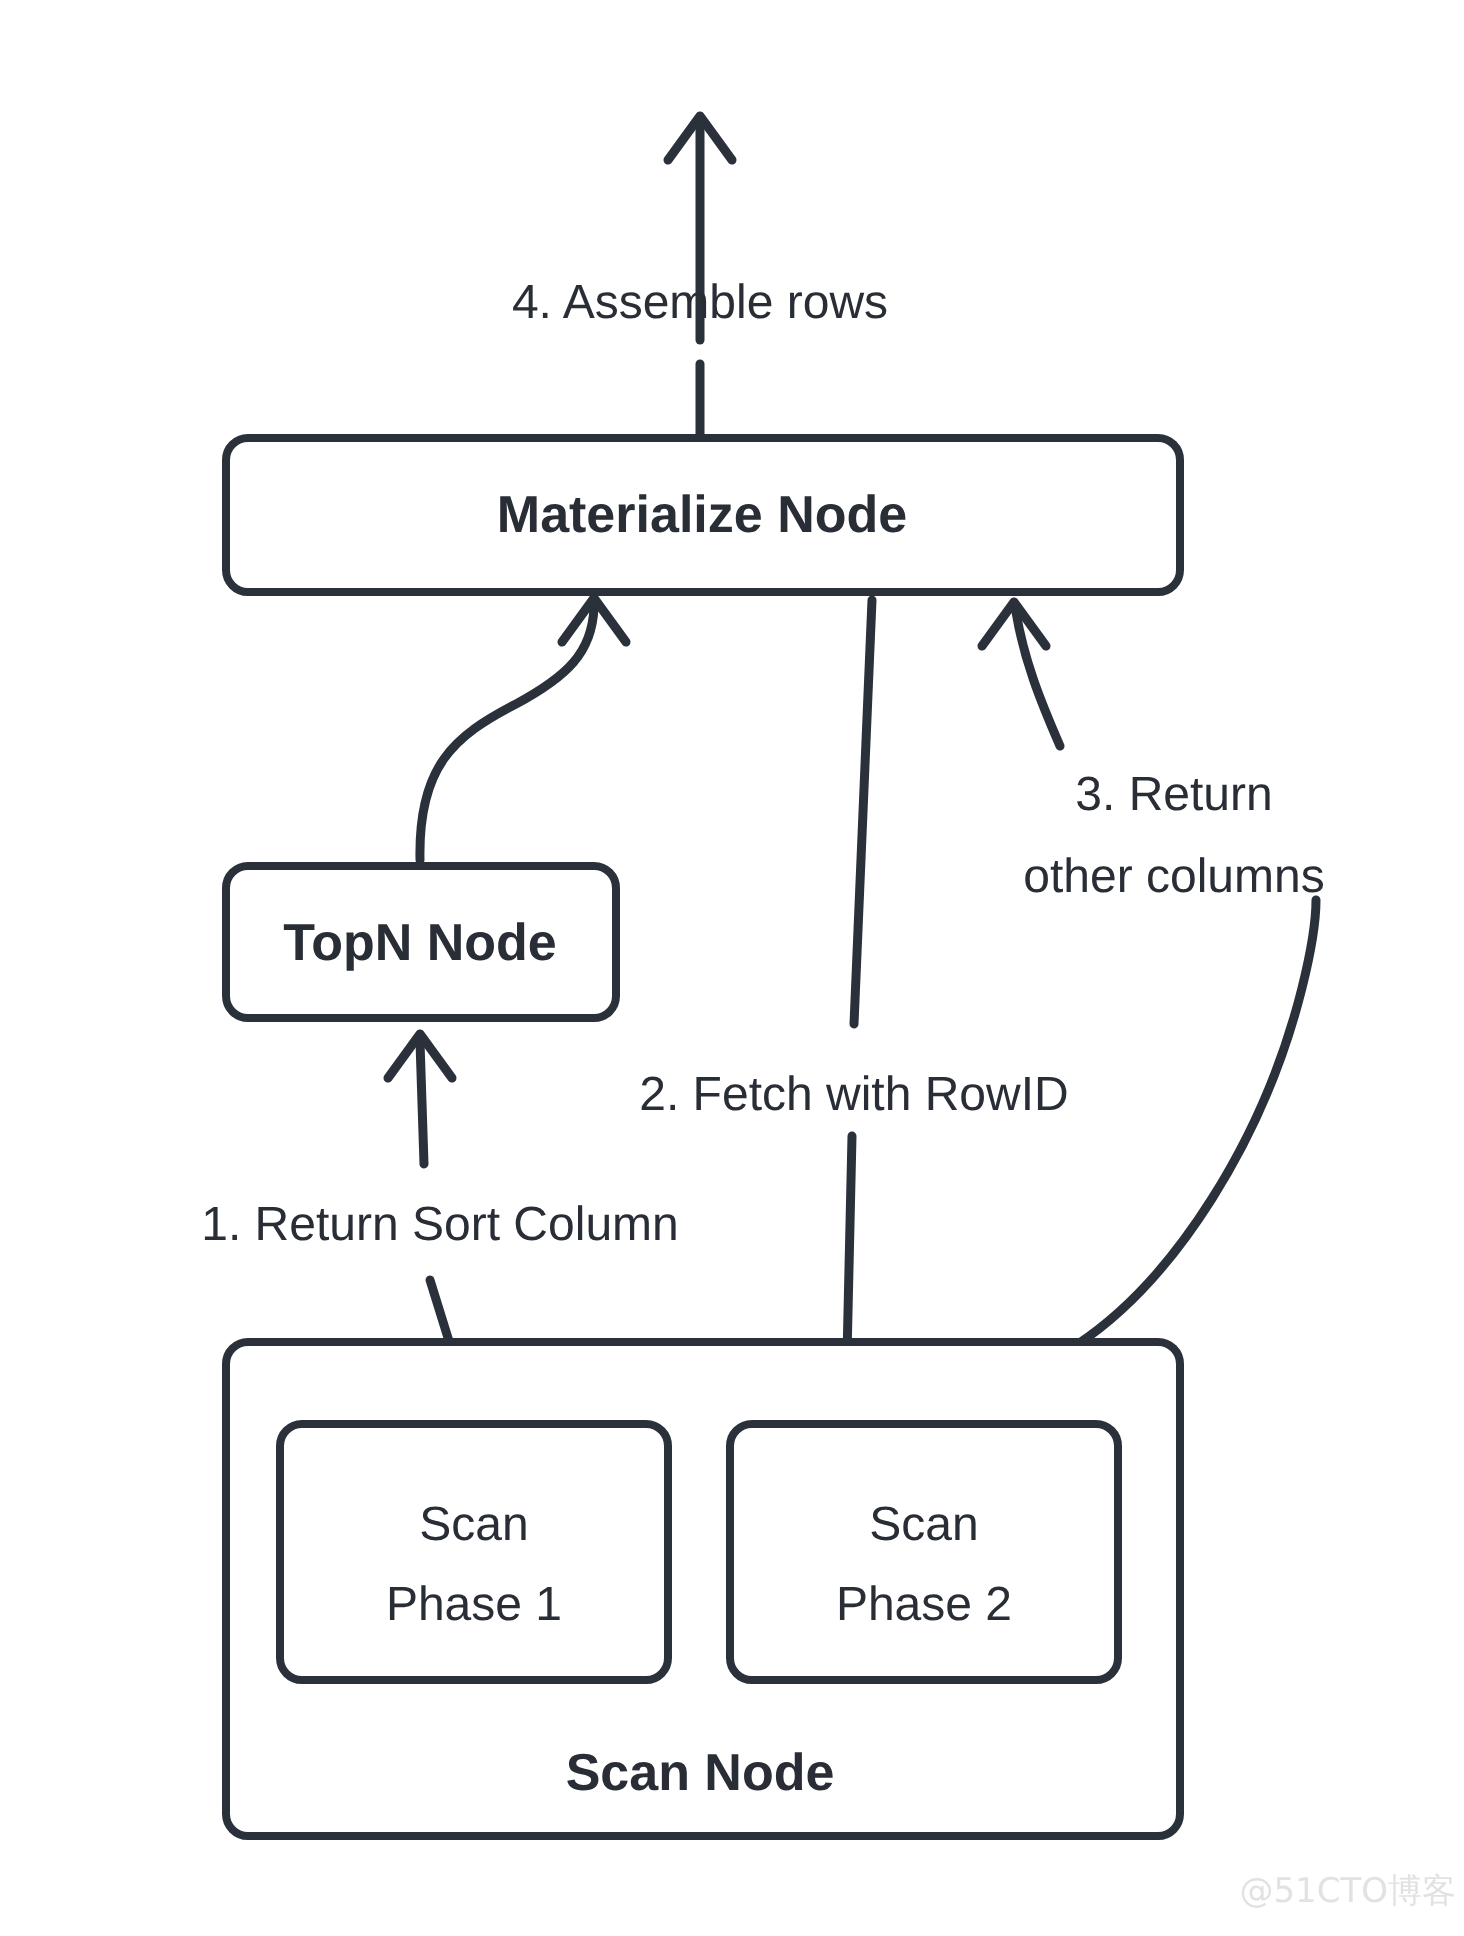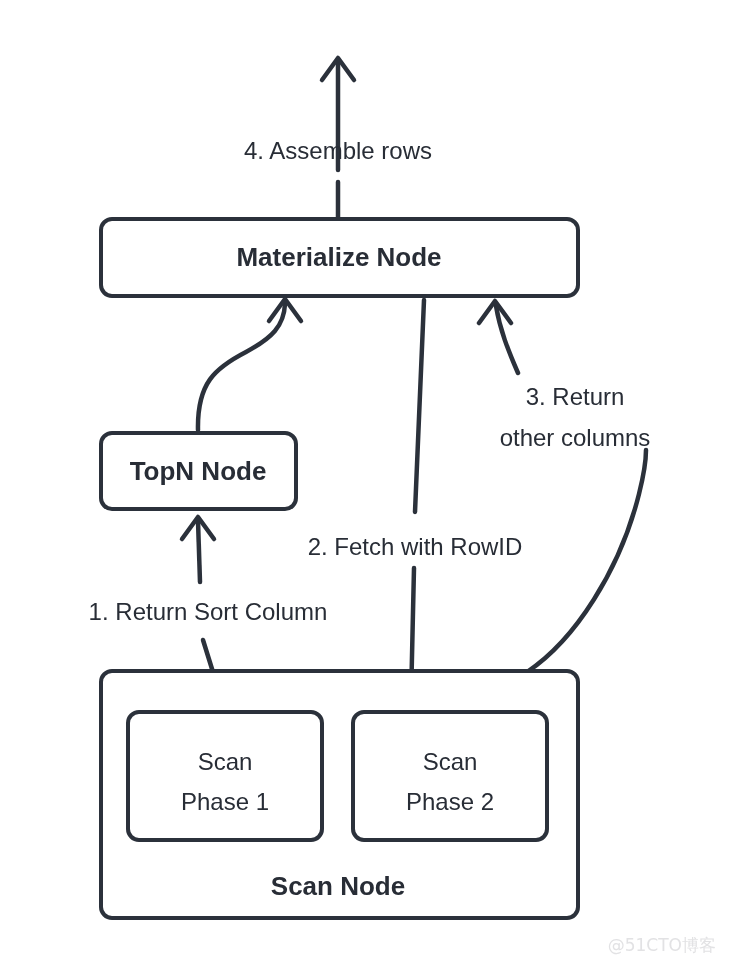--- a/index.html
+++ b/index.html
@@ -10,21 +10,21 @@
   }
   body {
     width: 732px;
     height: 968px;
     font-family: "Liberation Sans", "DejaVu Sans", sans-serif;
     position: relative;
     overflow: hidden;
   }
   #diagram-root {
     position: absolute;
-    left: 0;
+    left: 12px;
     top: 0;
     width: 604px;
     height: 968px;
   }
   svg.flow {
     display: block;
     width: 732px;
     height: 968px;
   }
   .node-box {

